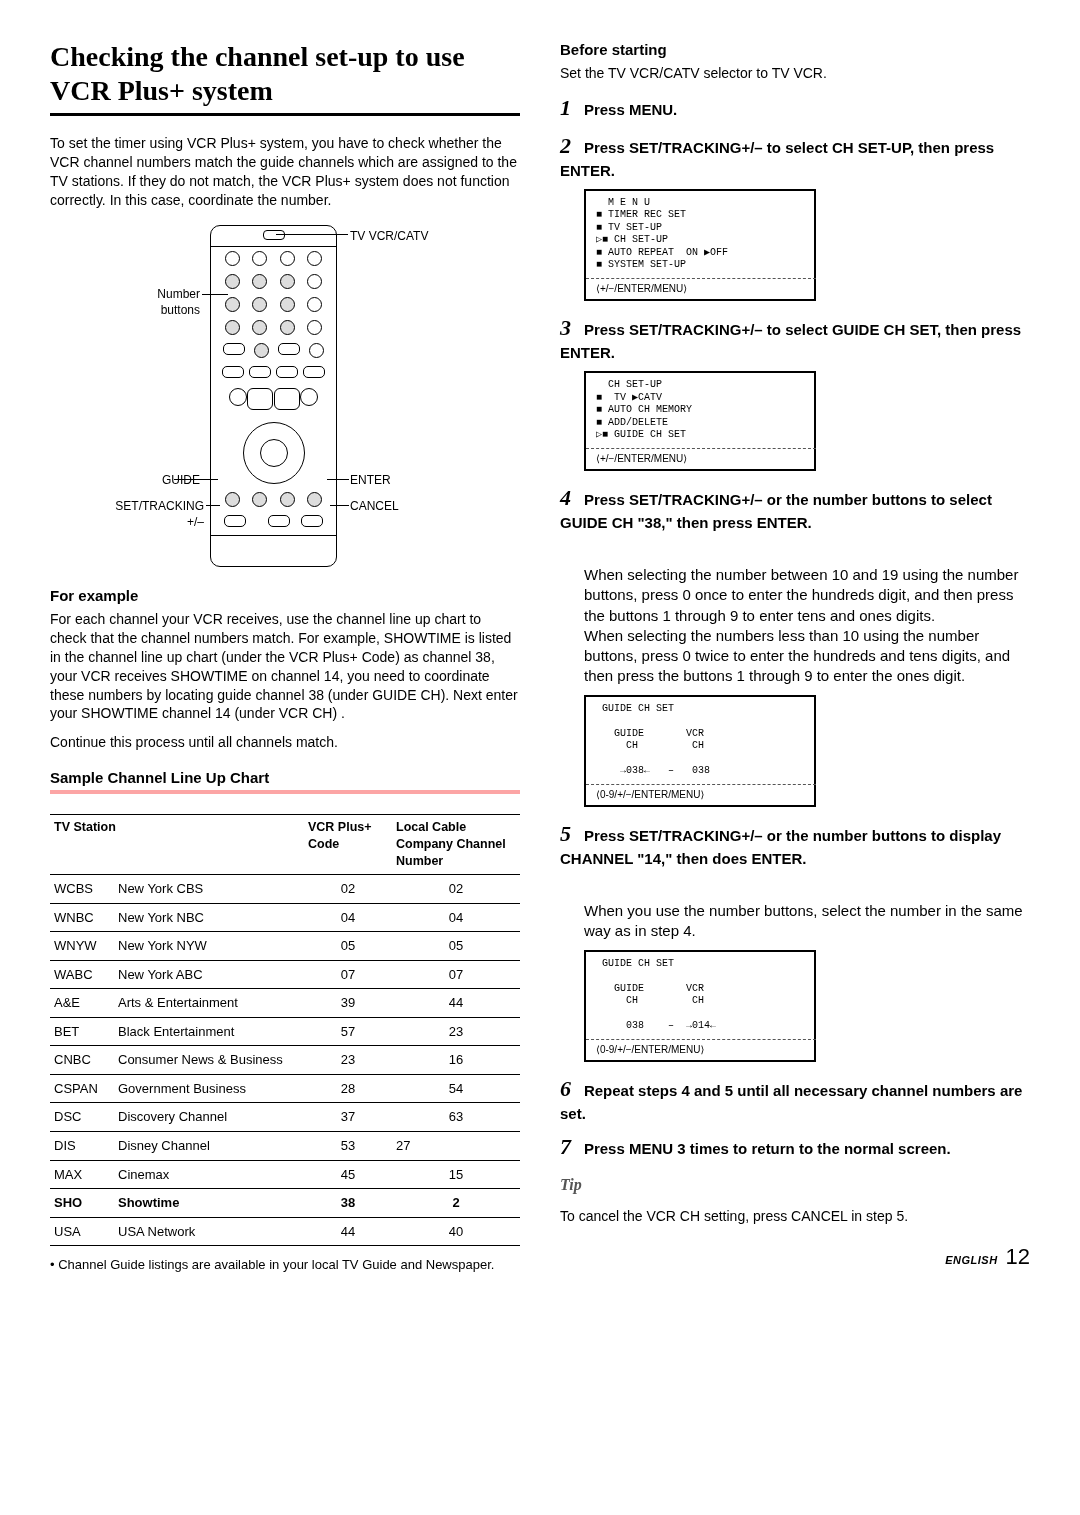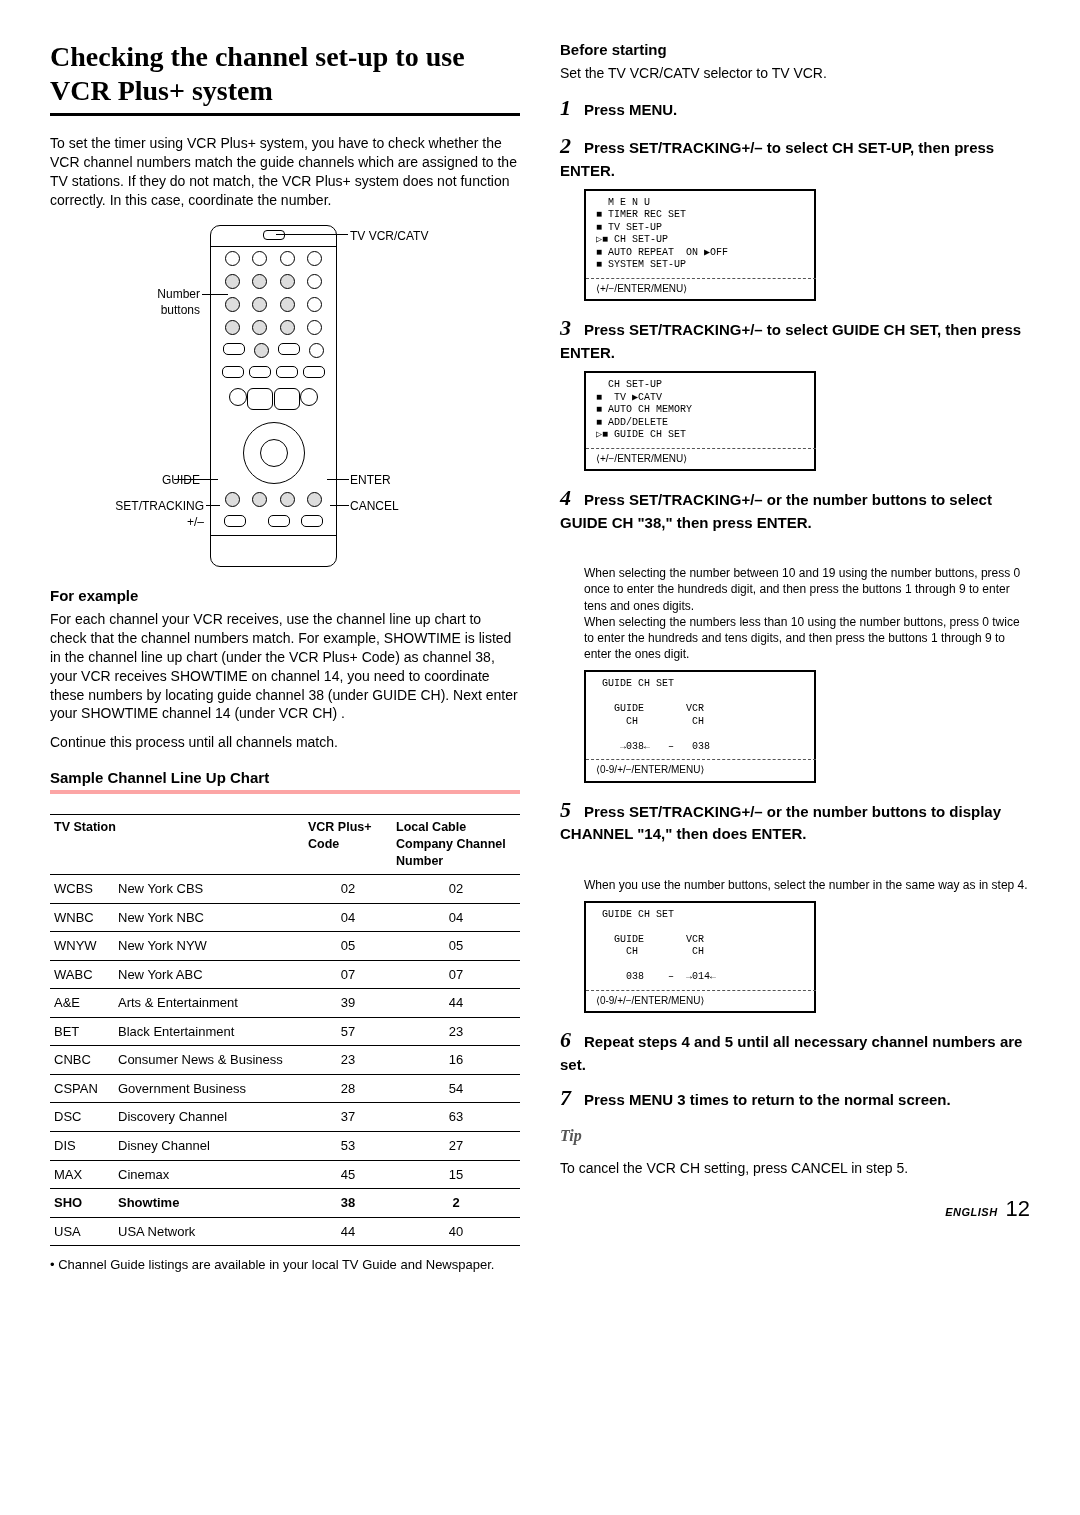--- a/index.html
+++ b/index.html
@@ -41,21 +41,21 @@
     font-size: 22px;
     display: inline-block;
     width: 20px;
   }
   .step-title {
     font-weight: bold;
     font-size: 15px;
   }
   .step-body {
     margin-left: 24px;
-    font-size: 12px;
+    font-size: 15px;
     margin-top: 32px;
   }
   .sub-head {
     font-weight: bold;
     font-size: 15px;
     margin-top: 16px;
     margin-bottom: 4px;
   }
   .osd-box {
     border: 2px solid #000;
@@ -375,21 +375,21 @@
           <tr>
             <td style="width:56px">DSC</td>
             <td>Discovery Channel</td>
             <td style="text-align:center">37</td>
             <td style="text-align:center">63</td>
           </tr>
           <tr>
             <td style="width:56px">DIS</td>
             <td>Disney Channel</td>
             <td style="text-align:center">53</td>
-            <td style="text-align:center">27</td>
+            <td style="text-align:left">27</td>
           </tr>
           <tr>
             <td style="width:56px">MAX</td>
             <td>Cinemax</td>
             <td style="text-align:center">45</td>
             <td style="text-align:center">15</td>
           </tr>
           <tr class="row-bold">
             <td style="width:56px">SHO</td>
             <td>Showtime</td>

